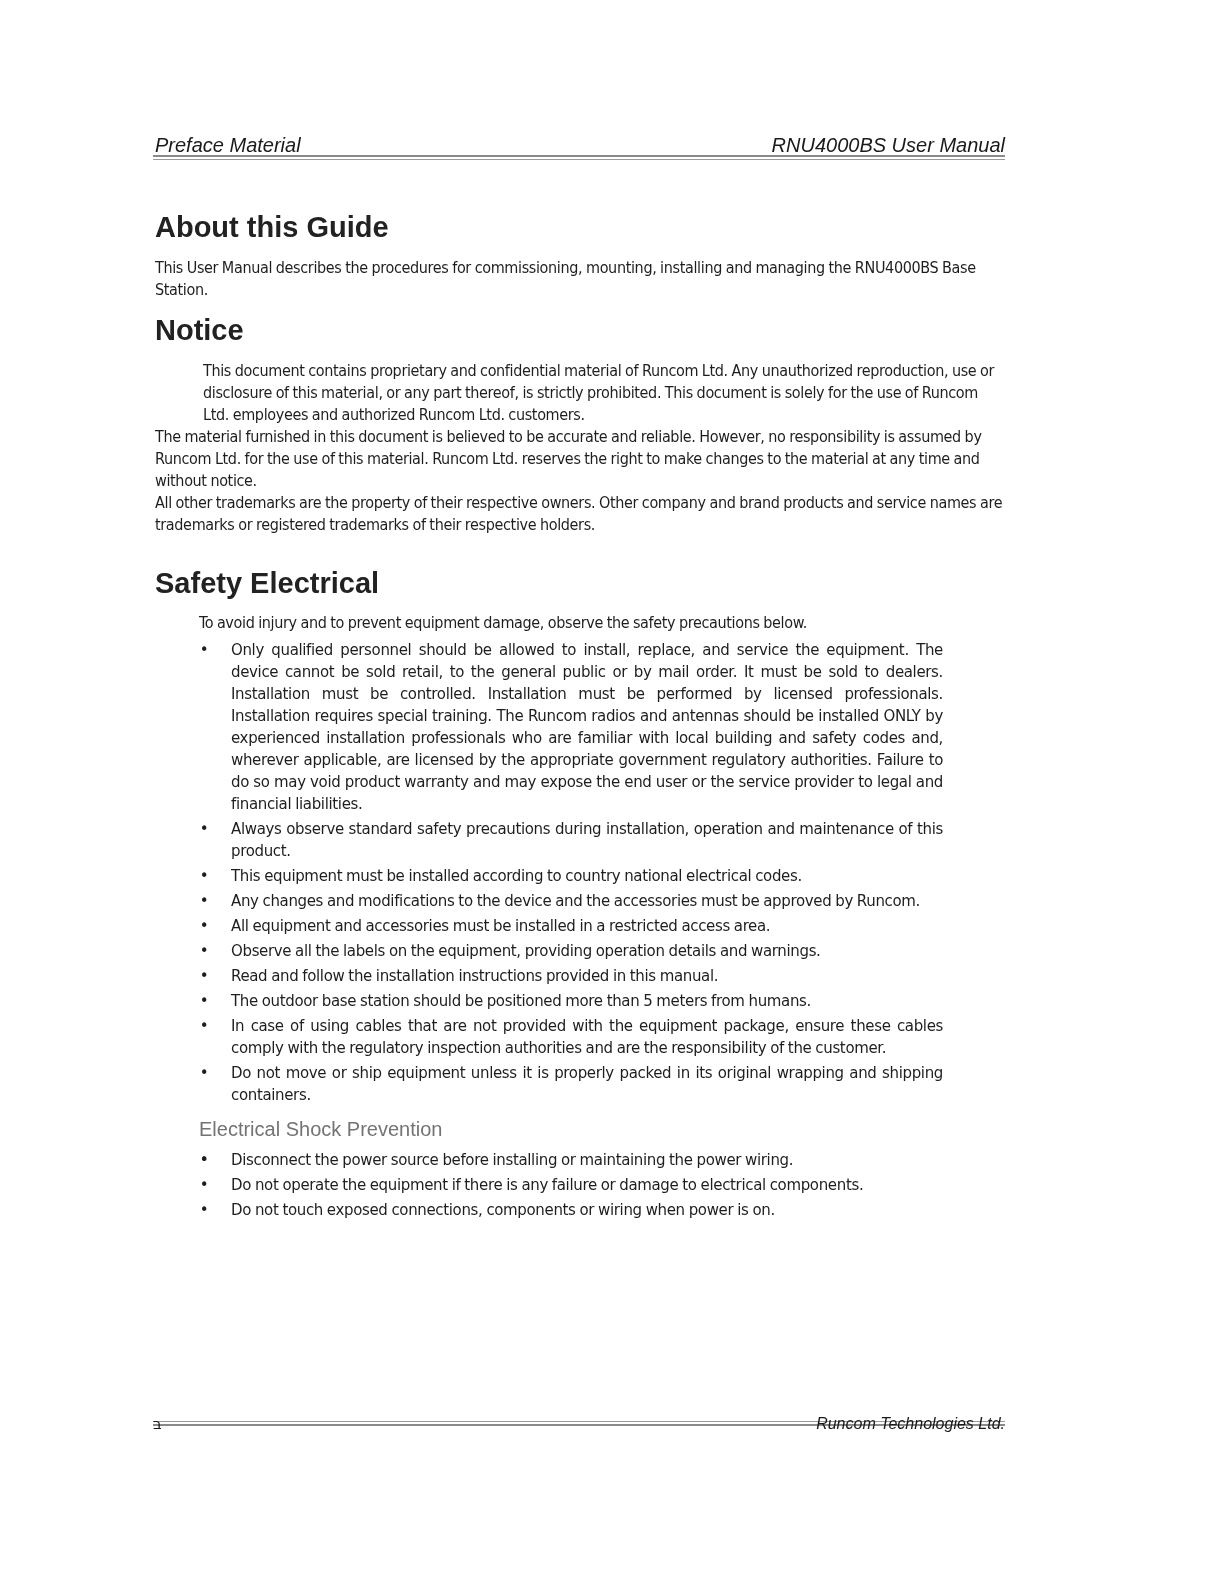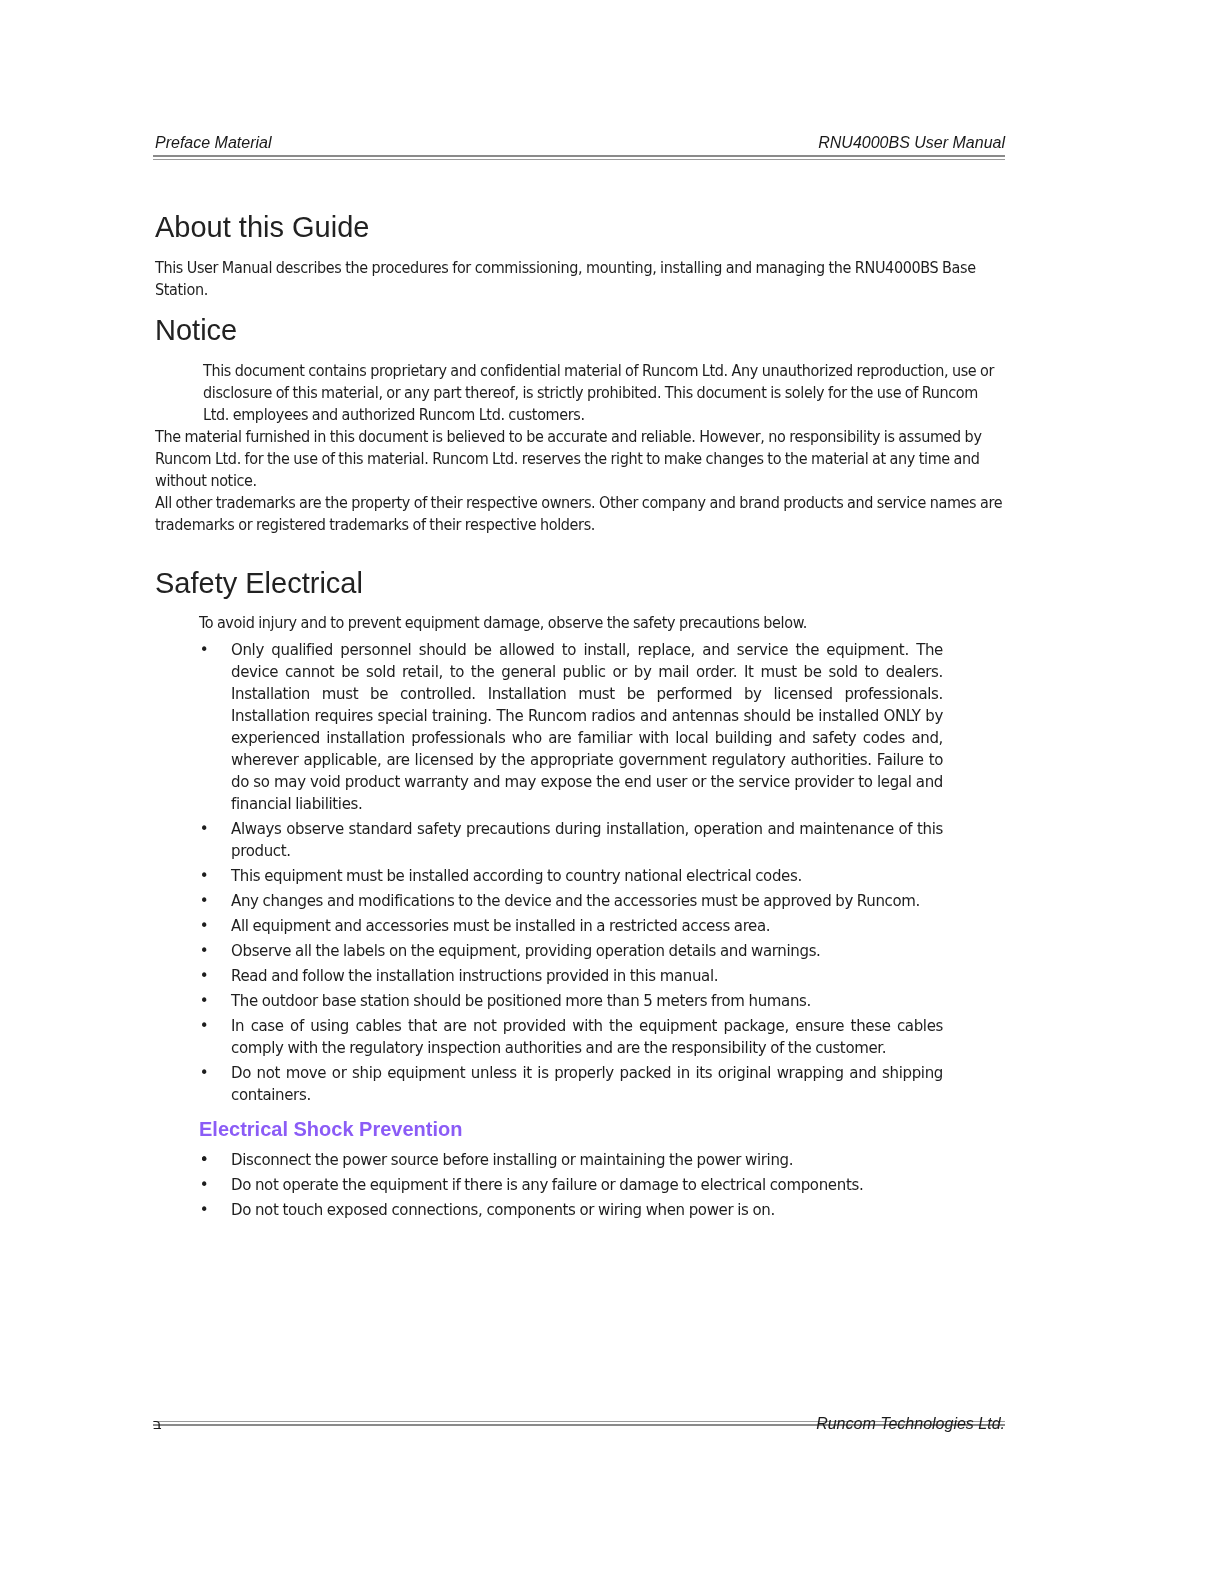--- a/index.html
+++ b/index.html
@@ -1,60 +1,60 @@
 <!DOCTYPE html>
 <html><head>
   <meta charset="utf-8">
   <style>
     html, body { margin: 0; padding: 0; background: #ffffff; }
     body { width: 1220px; height: 1583px; position: relative; overflow: hidden; color: #1a1a1a; }
     .page-header {
       position: absolute; left: 153px; top: 132px; width: 852px; height: 30px;
-      font-family: "Liberation Sans", sans-serif; font-style: italic; font-size: 16px; color: #1a1a1a;
+      font-family: "Liberation Sans", sans-serif; font-style: italic; font-size: 20px; color: #1a1a1a;
     }
     .page-header .left { position: absolute; left: 2px; top: 2px; }
     .page-header .right { position: absolute; right: 0; top: 2px; }
     .rule-double {
       position: absolute; left: 153px; width: 852px; height: 6px;
     }
     .rule-double::before, .rule-double::after {
       content: ""; position: absolute; left: 0; right: 0; background: #8a8a8a;
     }
     .rule-double.top::before { top: 0; height: 2px; }
     .rule-double.top::after { top: 4px; height: 1px; background: #9a9a9a; }
     .rule-double.bottom::before { top: 0; height: 1px; background: #9a9a9a; }
     .rule-double.bottom::after { top: 3px; height: 2px; }
 
     .content {
       position: absolute; left: 155px; top: 210px; width: 850px;
       font-family: "DejaVu Sans", sans-serif;
     }
     h1.section {
-      font-family: "Liberation Sans", sans-serif; font-weight: normal;
+      font-family: "Liberation Sans", sans-serif; font-weight: bold;
       font-size: 29px; color: #222; margin: 0; line-height: 1.2;
     }
     p.body {
       font-family: "DejaVu Sans", sans-serif; font-size: 16px; line-height: 22px;
       margin: 0; color: #1e1e1e; letter-spacing: -0.35px; word-spacing: -0.5px;
       font-stretch: condensed;
     }
     .indent { margin-left: 103px; width: 744px; }
     ul.bullets { list-style: none; margin: 0; padding: 0; }
     ul.bullets li {
       position: relative; padding-left: 32px;
       font-family: "DejaVu Sans", sans-serif; font-size: 15px; line-height: 22px;
       color: #1e1e1e; letter-spacing: -0.35px; word-spacing: -0.5px; margin-bottom: 3px;
       text-align: justify;
     }
     ul.bullets li .dot {
       position: absolute; left: 0; top: 0; width: 10px; text-align: center;
     }
     h2.sub {
-      font-family: "Liberation Sans", sans-serif; font-weight: bold; font-size: 20px;
-      margin: 0; color: #8b5cf6;
+      font-family: "Liberation Sans", sans-serif; font-weight: normal; font-size: 20px;
+      margin: 0; color: #737373;
     }
     .page-footer {
       position: absolute; left: 153px; top: 1413px; width: 852px; height: 30px;
       font-family: "Liberation Sans", sans-serif; font-size: 16px; color: #1a1a1a;
     }
     .page-footer .left { position: absolute; left: 0; top: 2px; font-family: "DejaVu Sans", sans-serif; font-size: 15px; }
     .page-footer .right { position: absolute; right: 0; top: 2px; font-style: italic; }
   </style>
 </head>
 <body>

